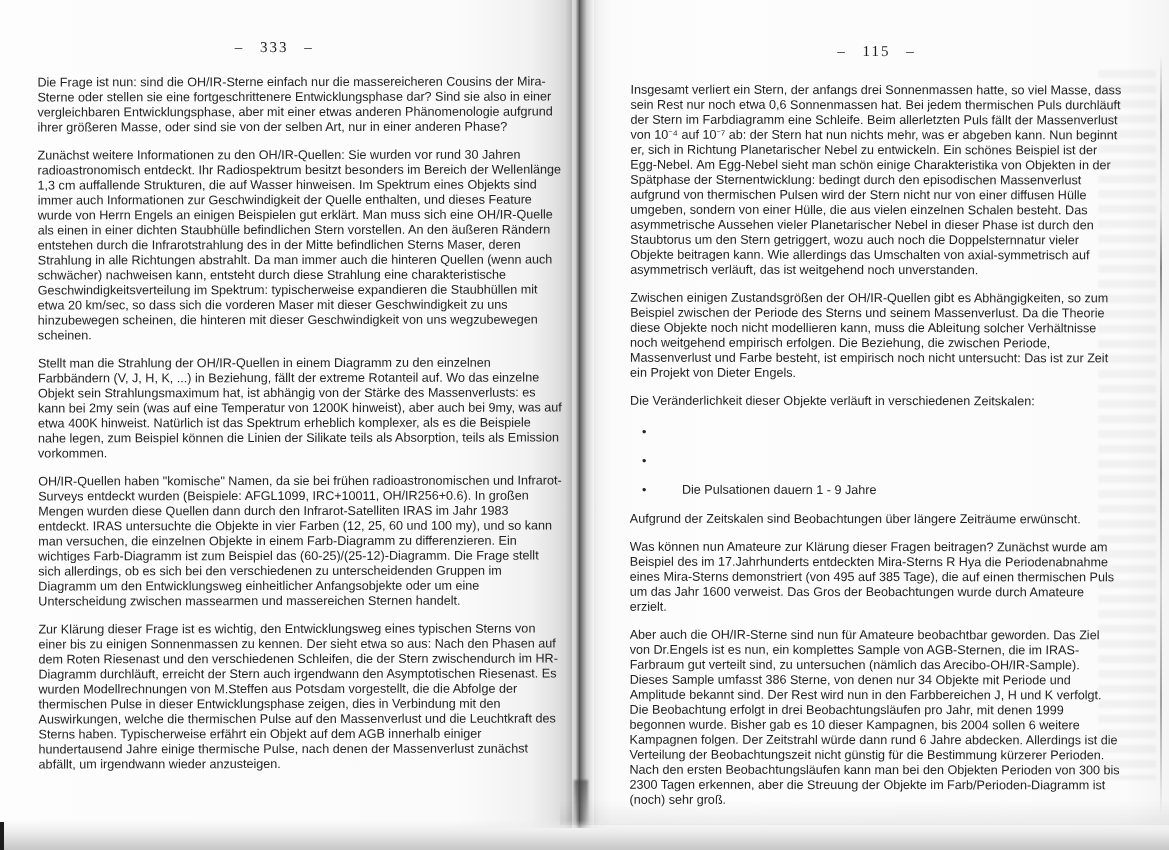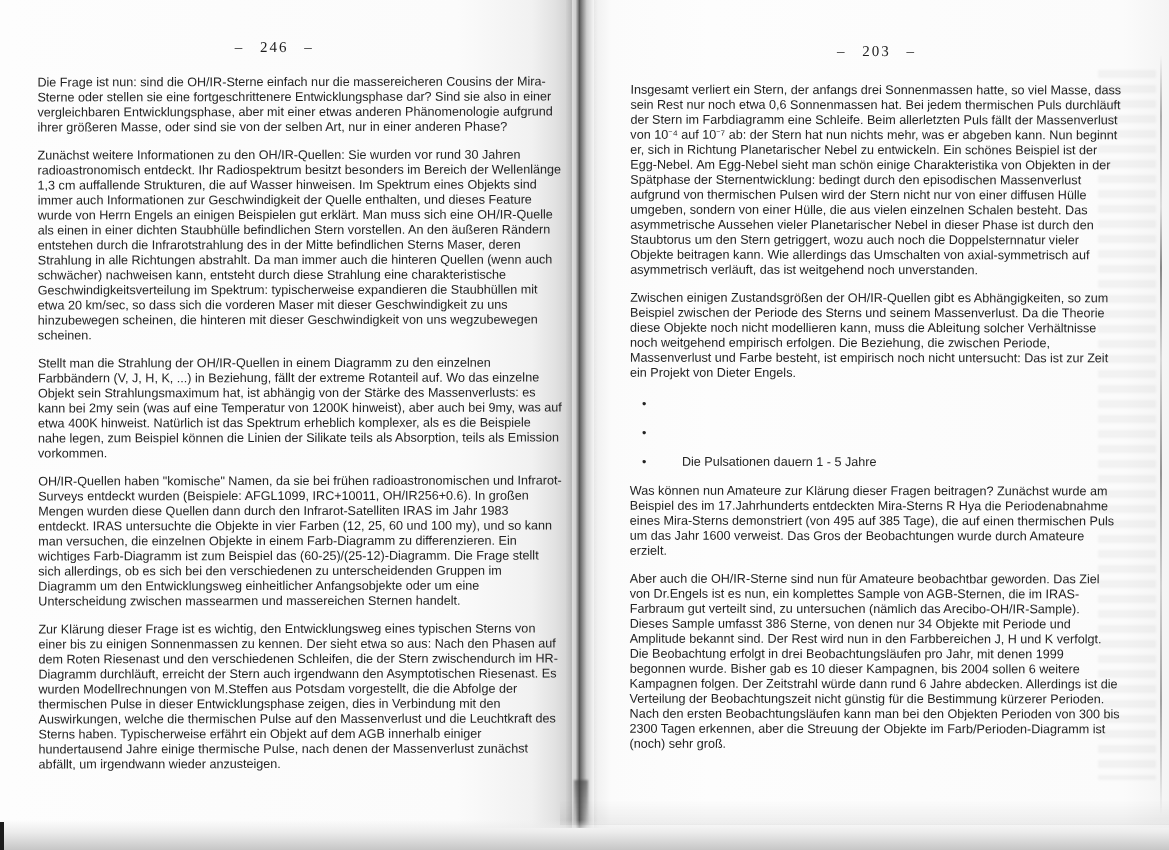--- a/index.html
+++ b/index.html
@@ -95,44 +95,46 @@
 </head>
 <body>
 
 <div class="scan">
 
   <div class="page page-left"></div>
   <div class="page page-right"></div>
   <div class="gutter"></div>
 
   <div class="textcol textcol-left">
-    <div class="page-number">– 246 –</div>
+    <div class="page-number">– 333 –</div>
     <p>Die Frage ist nun: sind die OH/IR-Sterne einfach nur die massereicheren Cousins der Mira-Sterne oder stellen sie eine fortgeschrittenere Entwicklungsphase dar? Sind sie also in einer vergleichbaren Entwicklungsphase, aber mit einer etwas anderen Phänomenologie aufgrund ihrer größeren Masse, oder sind sie von der selben Art, nur in einer anderen Phase?</p>
     <p>Zunächst weitere Informationen zu den OH/IR-Quellen: Sie wurden vor rund 30 Jahren radioastronomisch entdeckt. Ihr Radiospektrum besitzt besonders im Bereich der Wellenlänge 1,3 cm auffallende Strukturen, die auf Wasser hinweisen. Im Spektrum eines Objekts sind immer auch Informationen zur Geschwindigkeit der Quelle enthalten, und dieses Feature wurde von Herrn Engels an einigen Beispielen gut erklärt. Man muss sich eine OH/IR-Quelle als einen in einer dichten Staubhülle befindlichen Stern vorstellen. An den äußeren Rändern entstehen durch die Infrarotstrahlung des in der Mitte befindlichen Sterns Maser, deren Strahlung in alle Richtungen abstrahlt. Da man immer auch die hinteren Quellen (wenn auch schwächer) nachweisen kann, entsteht durch diese Strahlung eine charakteristische Geschwindigkeitsverteilung im Spektrum: typischerweise expandieren die Staubhüllen mit etwa 20 km/sec, so dass sich die vorderen Maser mit dieser Geschwindigkeit zu uns hinzubewegen scheinen, die hinteren mit dieser Geschwindigkeit von uns wegzubewegen scheinen.</p>
     <p>Stellt man die Strahlung der OH/IR-Quellen in einem Diagramm zu den einzelnen Farbbändern (V, J, H, K, ...) in Beziehung, fällt der extreme Rotanteil auf. Wo das einzelne Objekt sein Strahlungsmaximum hat, ist abhängig von der Stärke des Massenverlusts: es kann bei 2my sein (was auf eine Temperatur von 1200K hinweist), aber auch bei 9my, was auf etwa 400K hinweist. Natürlich ist das Spektrum erheblich komplexer, als es die Beispiele nahe legen, zum Beispiel können die Linien der Silikate teils als Absorption, teils als Emission vorkommen.</p>
     <p>OH/IR-Quellen haben "komische" Namen, da sie bei frühen radioastronomischen und Infrarot-Surveys entdeckt wurden (Beispiele: AFGL1099, IRC+10011, OH/IR256+0.6). In großen Mengen wurden diese Quellen dann durch den Infrarot-Satelliten IRAS im Jahr 1983 entdeckt. IRAS untersuchte die Objekte in vier Farben (12, 25, 60 und 100 my), und so kann man versuchen, die einzelnen Objekte in einem Farb-Diagramm zu differenzieren. Ein wichtiges Farb-Diagramm ist zum Beispiel das (60-25)/(25-12)-Diagramm. Die Frage stellt sich allerdings, ob es sich bei den verschiedenen zu unterscheidenden Gruppen im Diagramm um den Entwicklungsweg einheitlicher Anfangsobjekte oder um eine Unterscheidung zwischen massearmen und massereichen Sternen handelt.</p>
     <p>Zur Klärung dieser Frage ist es wichtig, den Entwicklungsweg eines typischen Sterns von einer bis zu einigen Sonnenmassen zu kennen. Der sieht etwa so aus: Nach den Phasen auf dem Roten Riesenast und den verschiedenen Schleifen, die der Stern zwischendurch im HR-Diagramm durchläuft, erreicht der Stern auch irgendwann den Asymptotischen Riesenast. Es wurden Modellrechnungen von M.Steffen aus Potsdam vorgestellt, die die Abfolge der thermischen Pulse in dieser Entwicklungsphase zeigen, dies in Verbindung mit den Auswirkungen, welche die thermischen Pulse auf den Massenverlust und die Leuchtkraft des Sterns haben. Typischerweise erfährt ein Objekt auf dem AGB innerhalb einiger hundertausend Jahre einige thermische Pulse, nach denen der Massenverlust zunächst abfällt, um irgendwann wieder anzusteigen.</p>
   </div>
 
   <div class="textcol textcol-right">
-    <div class="page-number">– 203 –</div>
+    <div class="page-number">– 115 –</div>
     <p>Insgesamt verliert ein Stern, der anfangs drei Sonnenmassen hatte, so viel Masse, dass sein Rest nur noch etwa 0,6 Sonnenmassen hat. Bei jedem thermischen Puls durchläuft der Stern im Farbdiagramm eine Schleife. Beim allerletzten Puls fällt der Massenverlust von 10⁻⁴ auf 10⁻⁷ ab: der Stern hat nun nichts mehr, was er abgeben kann. Nun beginnt er, sich in Richtung Planetarischer Nebel zu entwickeln. Ein schönes Beispiel ist der  Egg-Nebel. Am Egg-Nebel sieht man schön einige Charakteristika von Objekten in der Spätphase der Sternentwicklung: bedingt durch den episodischen Massenverlust aufgrund von thermischen Pulsen wird der Stern nicht nur von einer diffusen Hülle umgeben, sondern von einer Hülle, die aus vielen einzelnen Schalen besteht. Das asymmetrische Aussehen vieler Planetarischer Nebel in dieser Phase ist durch den Staubtorus um den Stern getriggert, wozu auch noch die Doppelsternnatur vieler Objekte beitragen kann. Wie allerdings das Umschalten von axial-symmetrisch auf asymmetrisch verläuft, das ist weitgehend noch unverstanden.</p>
     <p>Zwischen einigen Zustandsgrößen der OH/IR-Quellen gibt es Abhängigkeiten, so zum Beispiel zwischen der Periode des Sterns und seinem Massenverlust. Da die Theorie diese Objekte noch nicht modellieren kann, muss die Ableitung solcher Verhältnisse noch weitgehend empirisch erfolgen. Die Beziehung, die zwischen Periode, Massenverlust und Farbe besteht, ist empirisch noch nicht untersucht: Das ist zur Zeit ein Projekt von Dieter Engels.</p>
+    <p>Die Veränderlichkeit dieser Objekte verläuft in verschiedenen Zeitskalen:</p>
     <ul class="bullets">
       <li>
         <span class="bullet">•</span>
       </li>
       <li>
         <span class="bullet">•</span>
       </li>
       <li>
         <span class="bullet">•</span>
-        <span>Die Pulsationen dauern 1 - 5 Jahre</span>
+        <span>Die Pulsationen dauern 1 - 9 Jahre</span>
       </li>
     </ul>
+    <p>Aufgrund der Zeitskalen sind Beobachtungen über längere Zeiträume erwünscht.</p>
     <p>Was können nun Amateure zur Klärung dieser Fragen beitragen? Zunächst wurde am Beispiel des im 17.Jahrhunderts entdeckten Mira-Sterns R Hya die Periodenabnahme eines Mira-Sterns demonstriert (von 495 auf 385 Tage), die auf einen thermischen Puls um das Jahr 1600 verweist. Das Gros der Beobachtungen wurde durch Amateure erzielt.</p>
     <p>Aber auch die OH/IR-Sterne sind nun für Amateure beobachtbar geworden. Das Ziel von Dr.Engels ist es nun, ein komplettes Sample von AGB-Sternen, die im IRAS-Farbraum gut verteilt sind, zu untersuchen (nämlich das Arecibo-OH/IR-Sample). Dieses Sample umfasst 386 Sterne, von denen nur 34 Objekte mit Periode und Amplitude bekannt sind. Der Rest wird nun in den Farbbereichen J, H und K verfolgt. Die Beobachtung erfolgt in drei Beobachtungsläufen pro Jahr, mit denen 1999 begonnen wurde. Bisher gab es 10 dieser Kampagnen, bis 2004 sollen 6 weitere Kampagnen folgen. Der Zeitstrahl würde dann rund 6 Jahre abdecken. Allerdings ist die Verteilung der Beobachtungszeit nicht günstig für die Bestimmung kürzerer Perioden. Nach den ersten Beobachtungsläufen kann man bei den Objekten Perioden von 300 bis 2300 Tagen erkennen, aber die Streuung der Objekte im Farb/Perioden-Diagramm ist (noch) sehr groß.</p>
   </div>
 
   <div class="ghost-column"></div>
   <div class="edge-line"></div>
   <div class="bottom-curl"></div>
   <div class="bottom-band"></div>
   <div class="gutter-foot"></div>
   <div class="corner-mark"></div>

